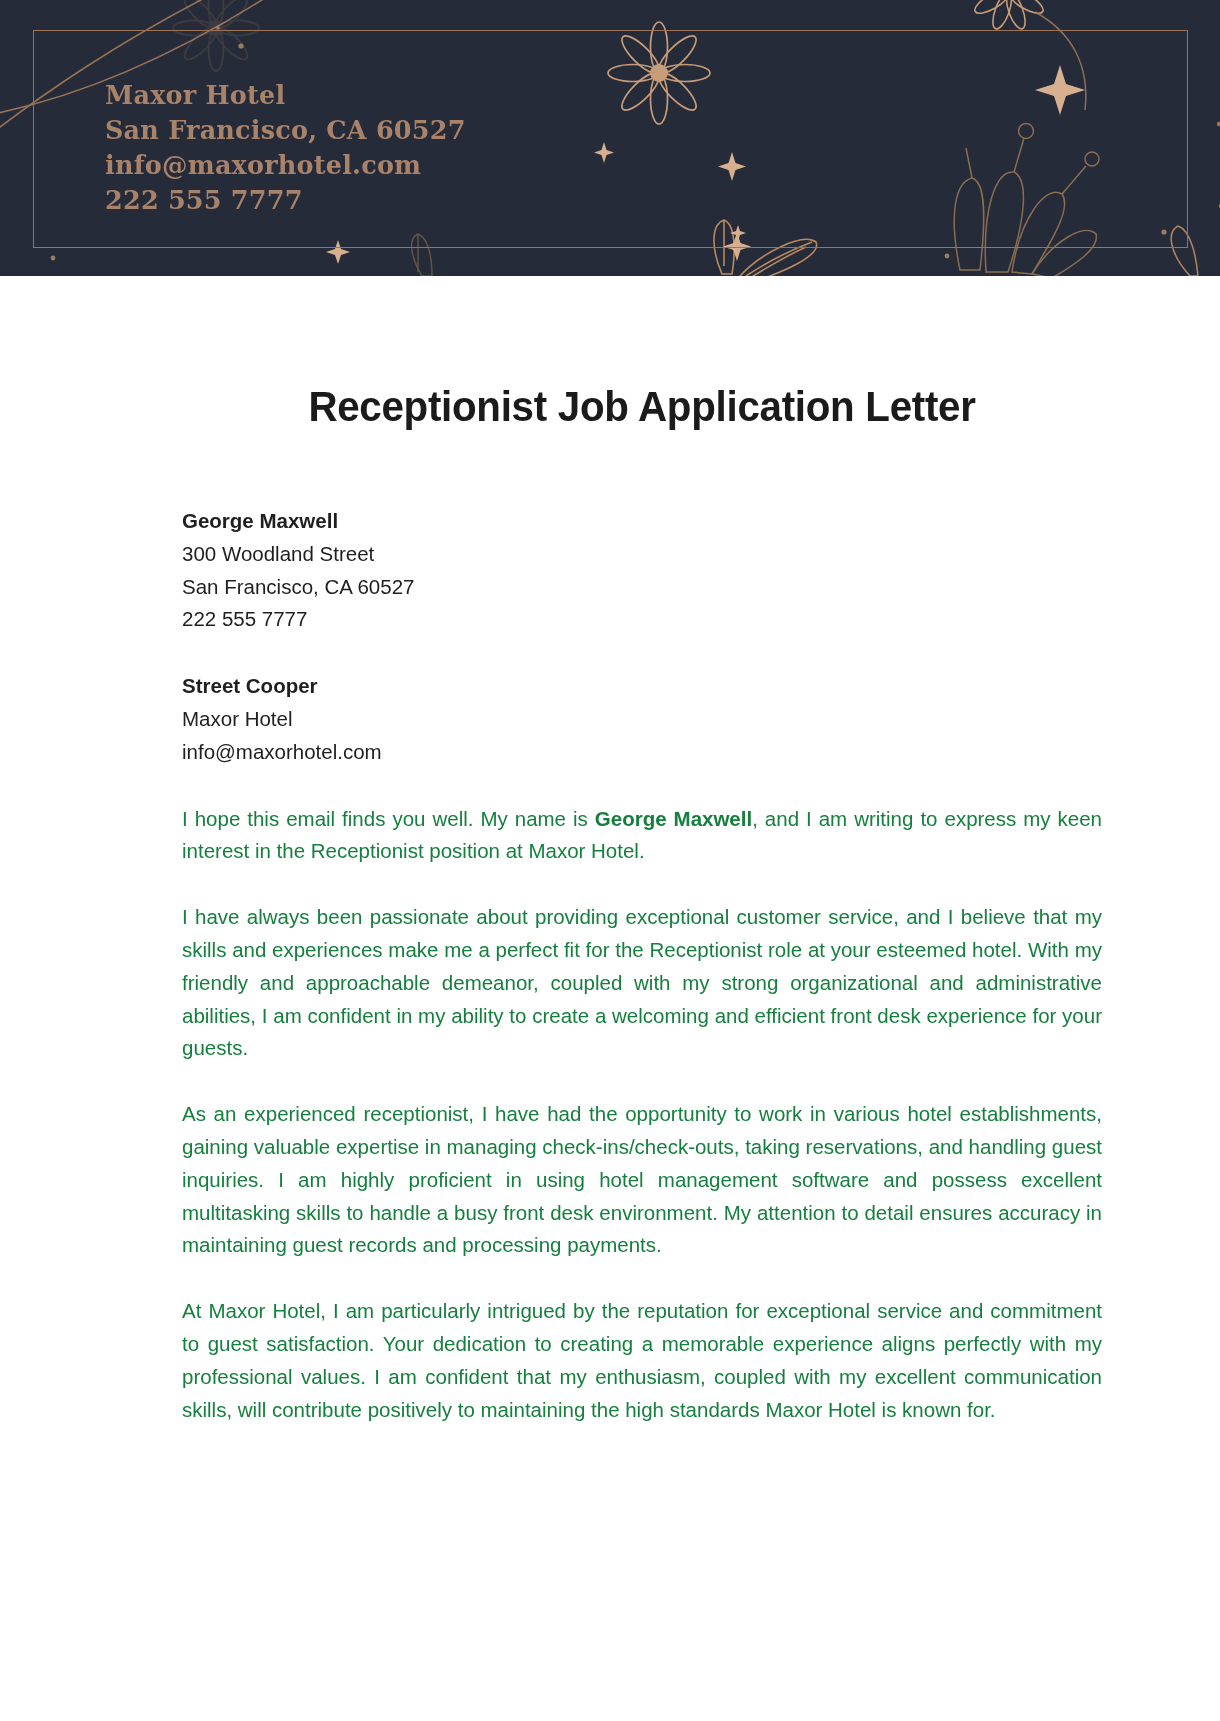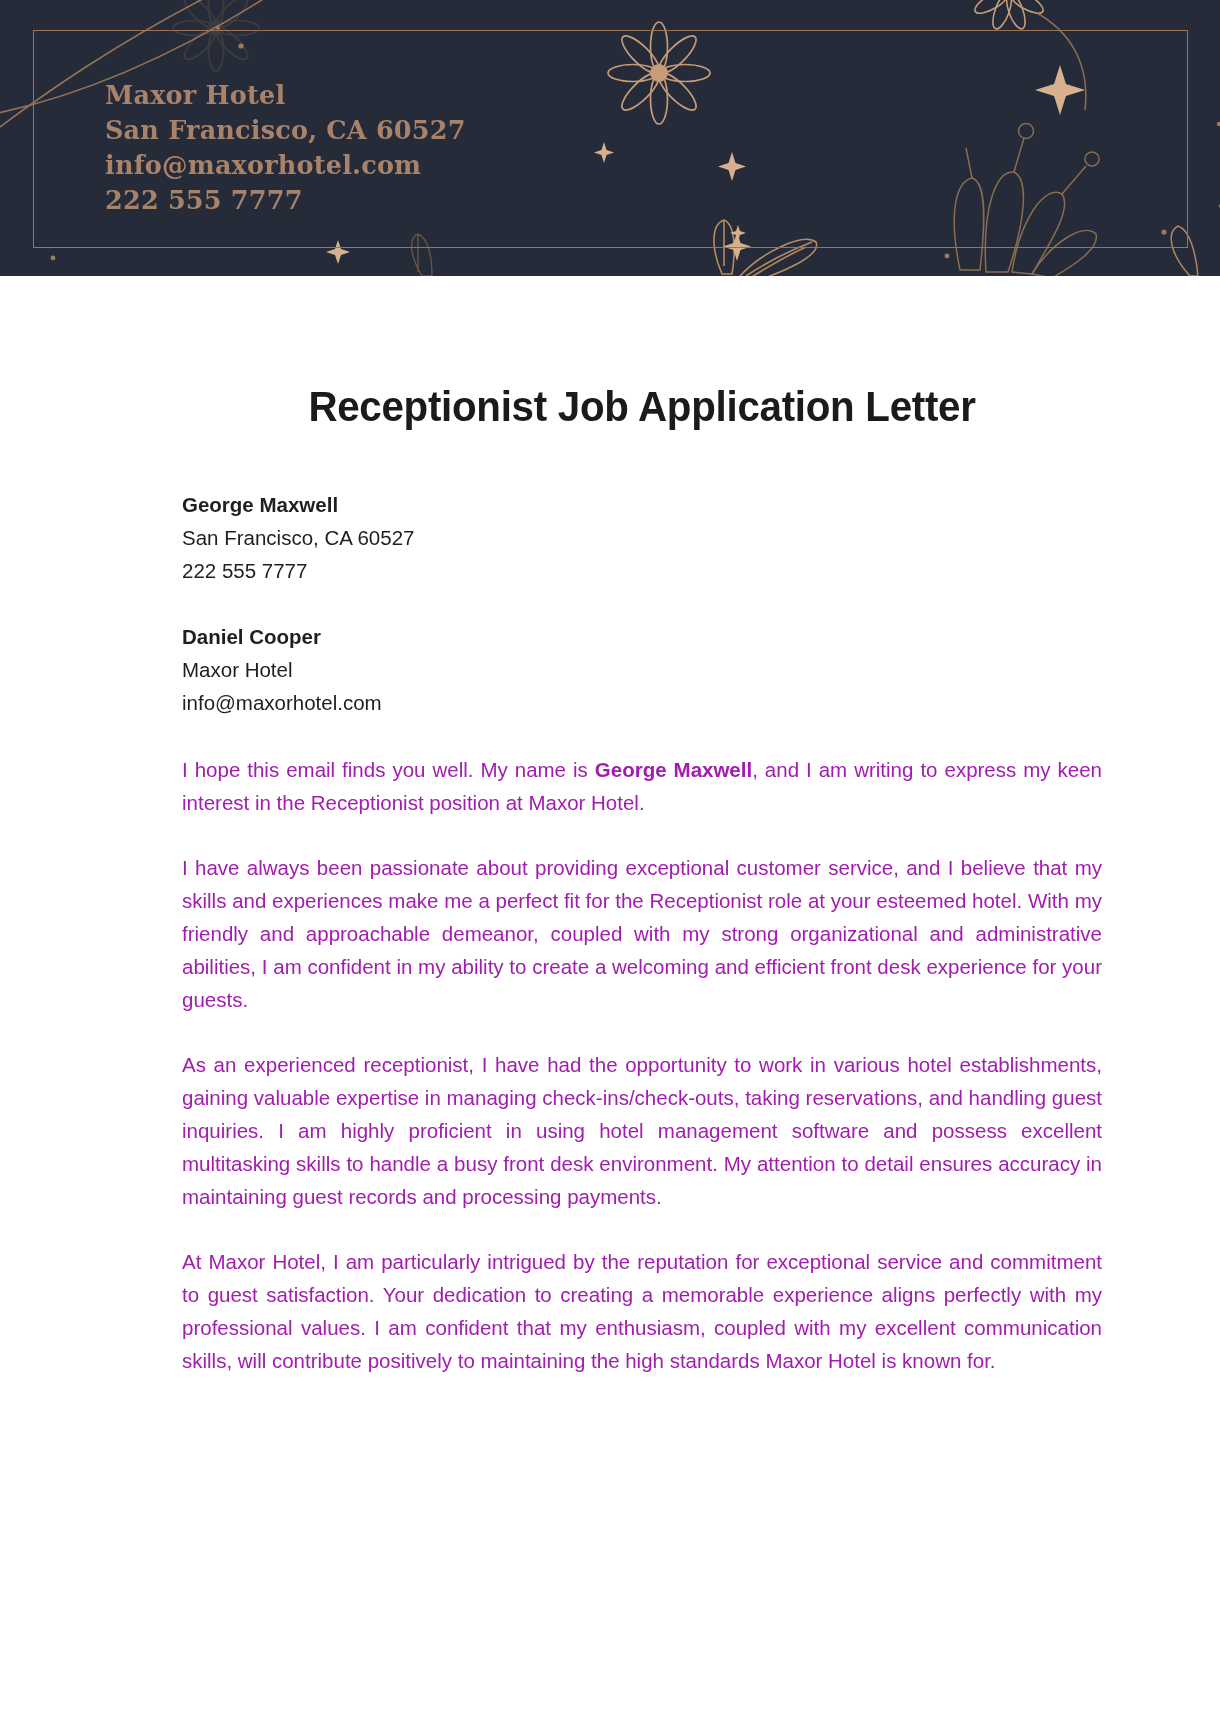--- a/index.html
+++ b/index.html
@@ -80,21 +80,21 @@
     color: #1b1b1b;
     text-align: center;
     margin: 0;
     padding-top: 107px;
     letter-spacing: -0.3px;
     transform: scaleX(0.96);
   }
 
   .letter {
     width: 920px;
-    margin: 0 auto;
+    margin: 16px auto;
     padding-top: 58px;
     font-size: 20.5px;
     line-height: 32.8px;
     color: #1f1f1f;
   }
 
   .addr-block {
     margin: 0 0 34px 0;
   }
   .addr-line {
@@ -112,21 +112,21 @@
     font-size: 20.5px;
     line-height: 32.8px;
   }
 
   .para {
     margin: 0 0 33px 0;
     text-align: justify;
     text-justify: inter-word;
     font-size: 20.5px;
     line-height: 32.8px;
-    color: #a21caf;
+    color: #15803d;
   }
   .para:last-child {
     margin-bottom: 0;
   }
   .para b {
     font-weight: bold;
   }
 </style>
 </head>
 <body>
@@ -247,26 +247,27 @@
   </div>
 
   <div class="content">
 
     <h1 class="doc-title">Receptionist Job Application Letter</h1>
 
     <div class="letter">
 
       <div class="addr-block">
         <span class="addr-line bold">George Maxwell</span>
+        <span class="addr-line">300 Woodland Street</span>
         <span class="addr-line">San Francisco, CA 60527</span>
         <span class="addr-line">222 555 7777</span>
       </div>
 
       <div class="addr-block">
-        <span class="addr-line bold">Daniel Cooper</span>
+        <span class="addr-line bold">Street Cooper</span>
         <span class="addr-line">Maxor Hotel</span>
         <span class="addr-line">info@maxorhotel.com</span>
       </div>
 
 
       <p class="para"><span>I hope this email finds you well. My name is </span><b>George Maxwell</b><span>, and I am writing to express my keen interest in the Receptionist position at Maxor Hotel.</span></p>
 
       <p class="para">I have always been passionate about providing exceptional customer service, and I believe that my skills and experiences make me a perfect fit for the Receptionist role at your esteemed hotel. With my friendly and approachable demeanor, coupled with my strong organizational and administrative abilities, I am confident in my ability to create a welcoming and efficient front desk experience for your guests.</p>
 
       <p class="para">As an experienced receptionist, I have had the opportunity to work in various hotel establishments, gaining valuable expertise in managing check-ins/check-outs, taking reservations, and handling guest inquiries. I am highly proficient in using hotel management software and possess excellent multitasking skills to handle a busy front desk environment. My attention to detail ensures accuracy in maintaining guest records and processing payments.</p>

